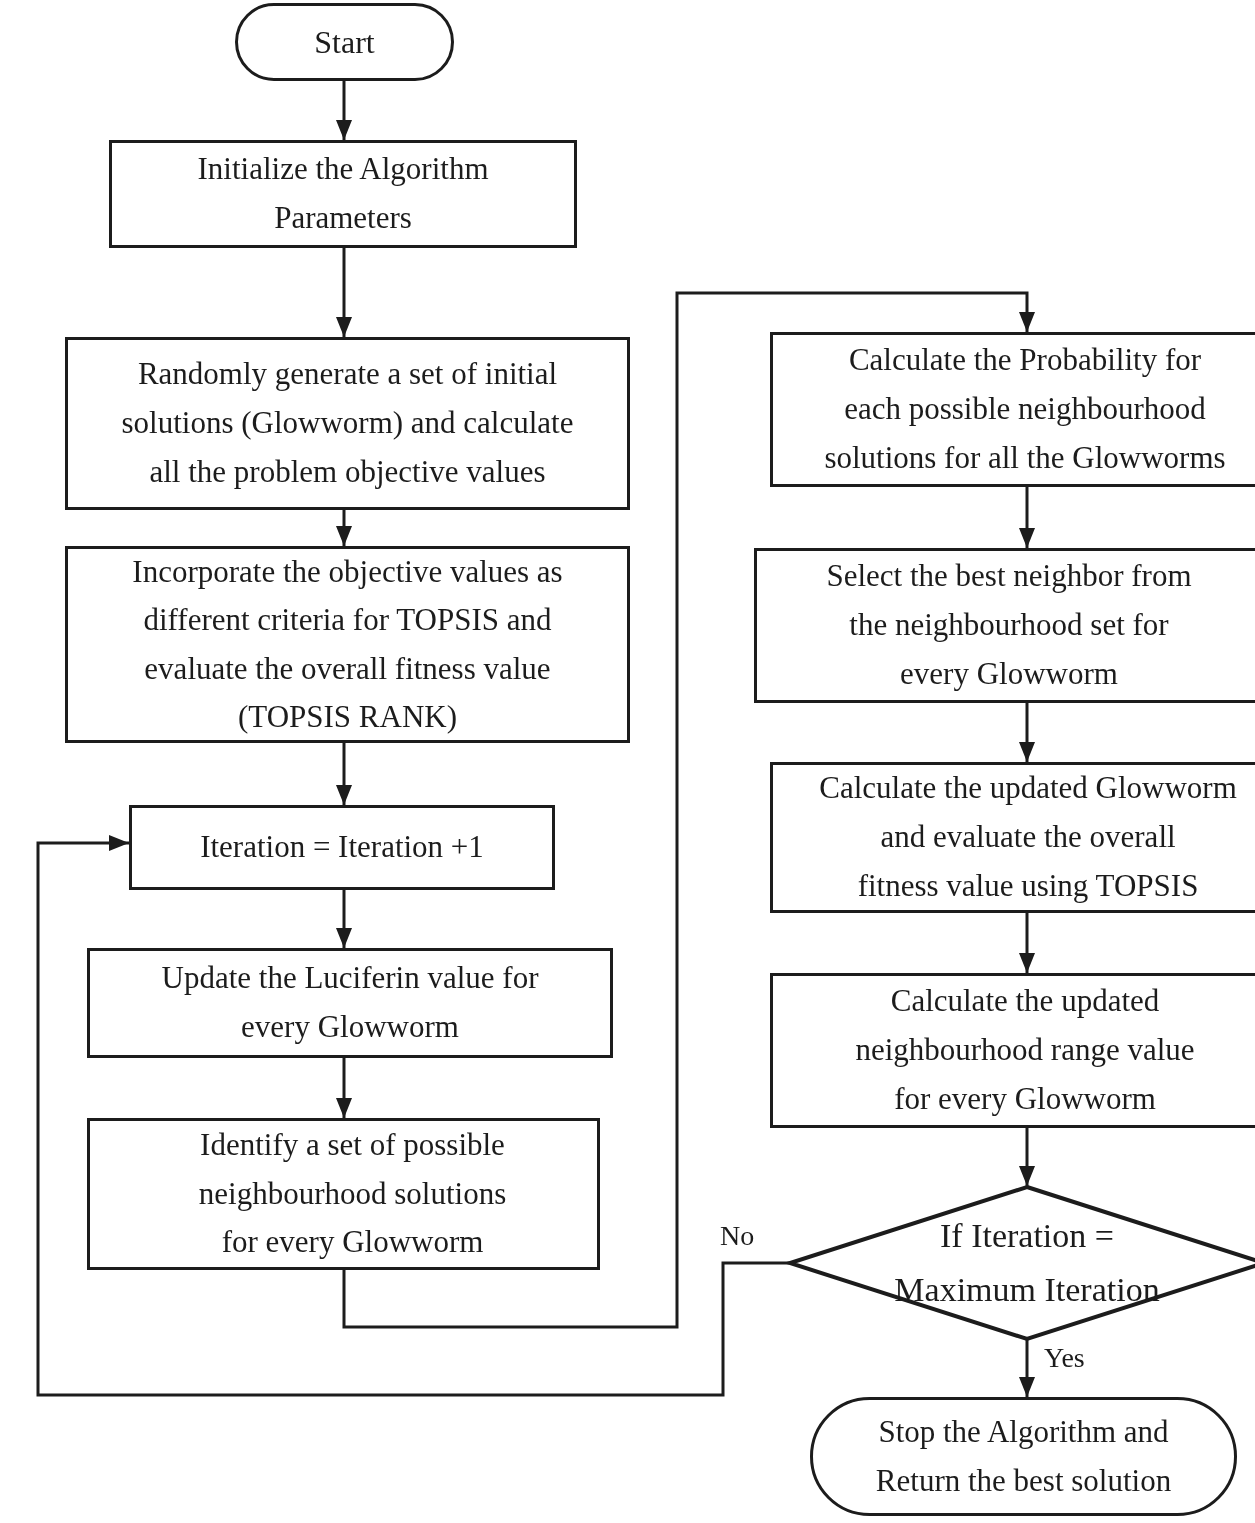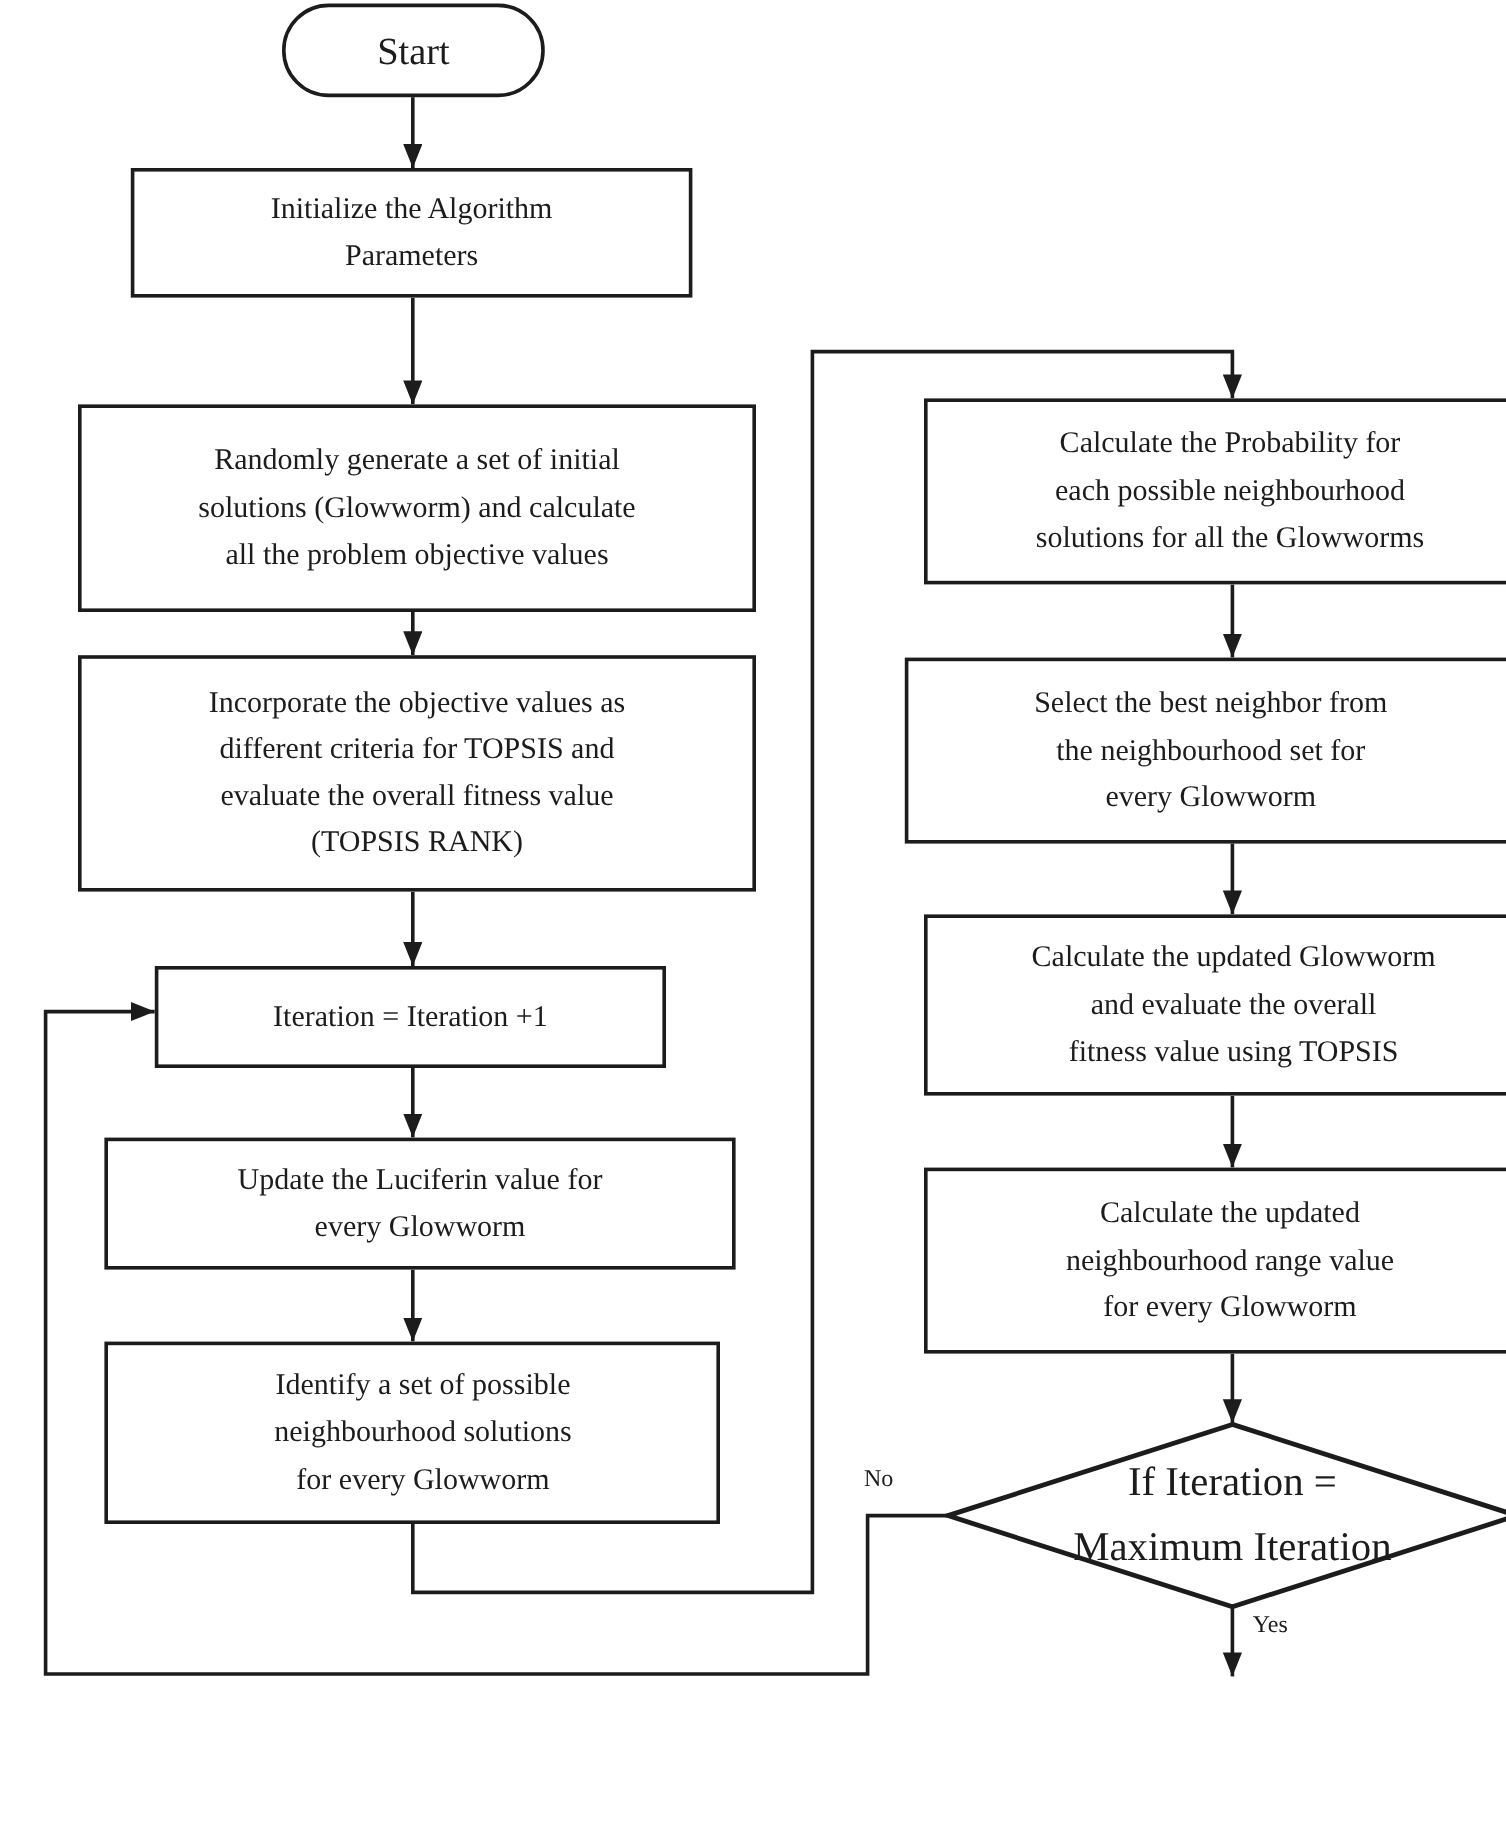--- a/index.html
+++ b/index.html
@@ -31,21 +31,21 @@
   }
   .node {
     position: absolute;
     box-sizing: border-box;
     display: flex;
     align-items: center;
     justify-content: center;
     text-align: center;
     border: 3px solid #1c1c1c;
     background: #ffffff;
-    font-size: 25px;
+    font-size: 31px;
     line-height: 1.58;
     white-space: pre-line;
     padding: 2px 6px;
   }
   .terminator { border-radius: 60px; }
   .n-start     { left: 205px; top: 3px;    width: 219px; height: 78px;  border-radius: 40px; font-size: 32px; }
   .n-init      { left: 79px;  top: 140px;  width: 468px; height: 108px; }
   .n-random    { left: 35px;  top: 337px;  width: 565px; height: 173px; }
   .n-topsis    { left: 35px;  top: 546px;  width: 565px; height: 197px; line-height: 1.55; font-family: Liberation Serif, serif; }
   .n-iter      { left: 99px;  top: 805px;  width: 426px; height: 85px;  }
@@ -63,21 +63,21 @@
     display: flex;
     align-items: center;
     justify-content: center;
     text-align: center;
     font-size: 34px;
     line-height: 1.58;
     white-space: pre-line;
   }
   .edge-label {
     position: absolute;
-    font-size: 20px;
+    font-size: 28px;
     line-height: 1;
   }
   .label-no  { left: 690px;  top: 1222px; }
   .label-yes { left: 1014px; top: 1344px; }
 </style>
 </head>
 <body>
 
 <div class="canvas">
 
@@ -164,17 +164,21 @@
     <span>Calculate the updated
 neighbourhood range value
 for every Glowworm</span>
   </div>
 
   <div class="diamond-text">
     <span>If Iteration =
 Maximum Iteration</span>
   </div>
 
+  <div class="node terminator n-stop">
+    <span>Stop the Algorithm and
+Return the best solution</span>
+  </div>
 
   <div class="edge-label label-no">No</div>
   <div class="edge-label label-yes">Yes</div>
 
 </div>
 
 </body></html>

